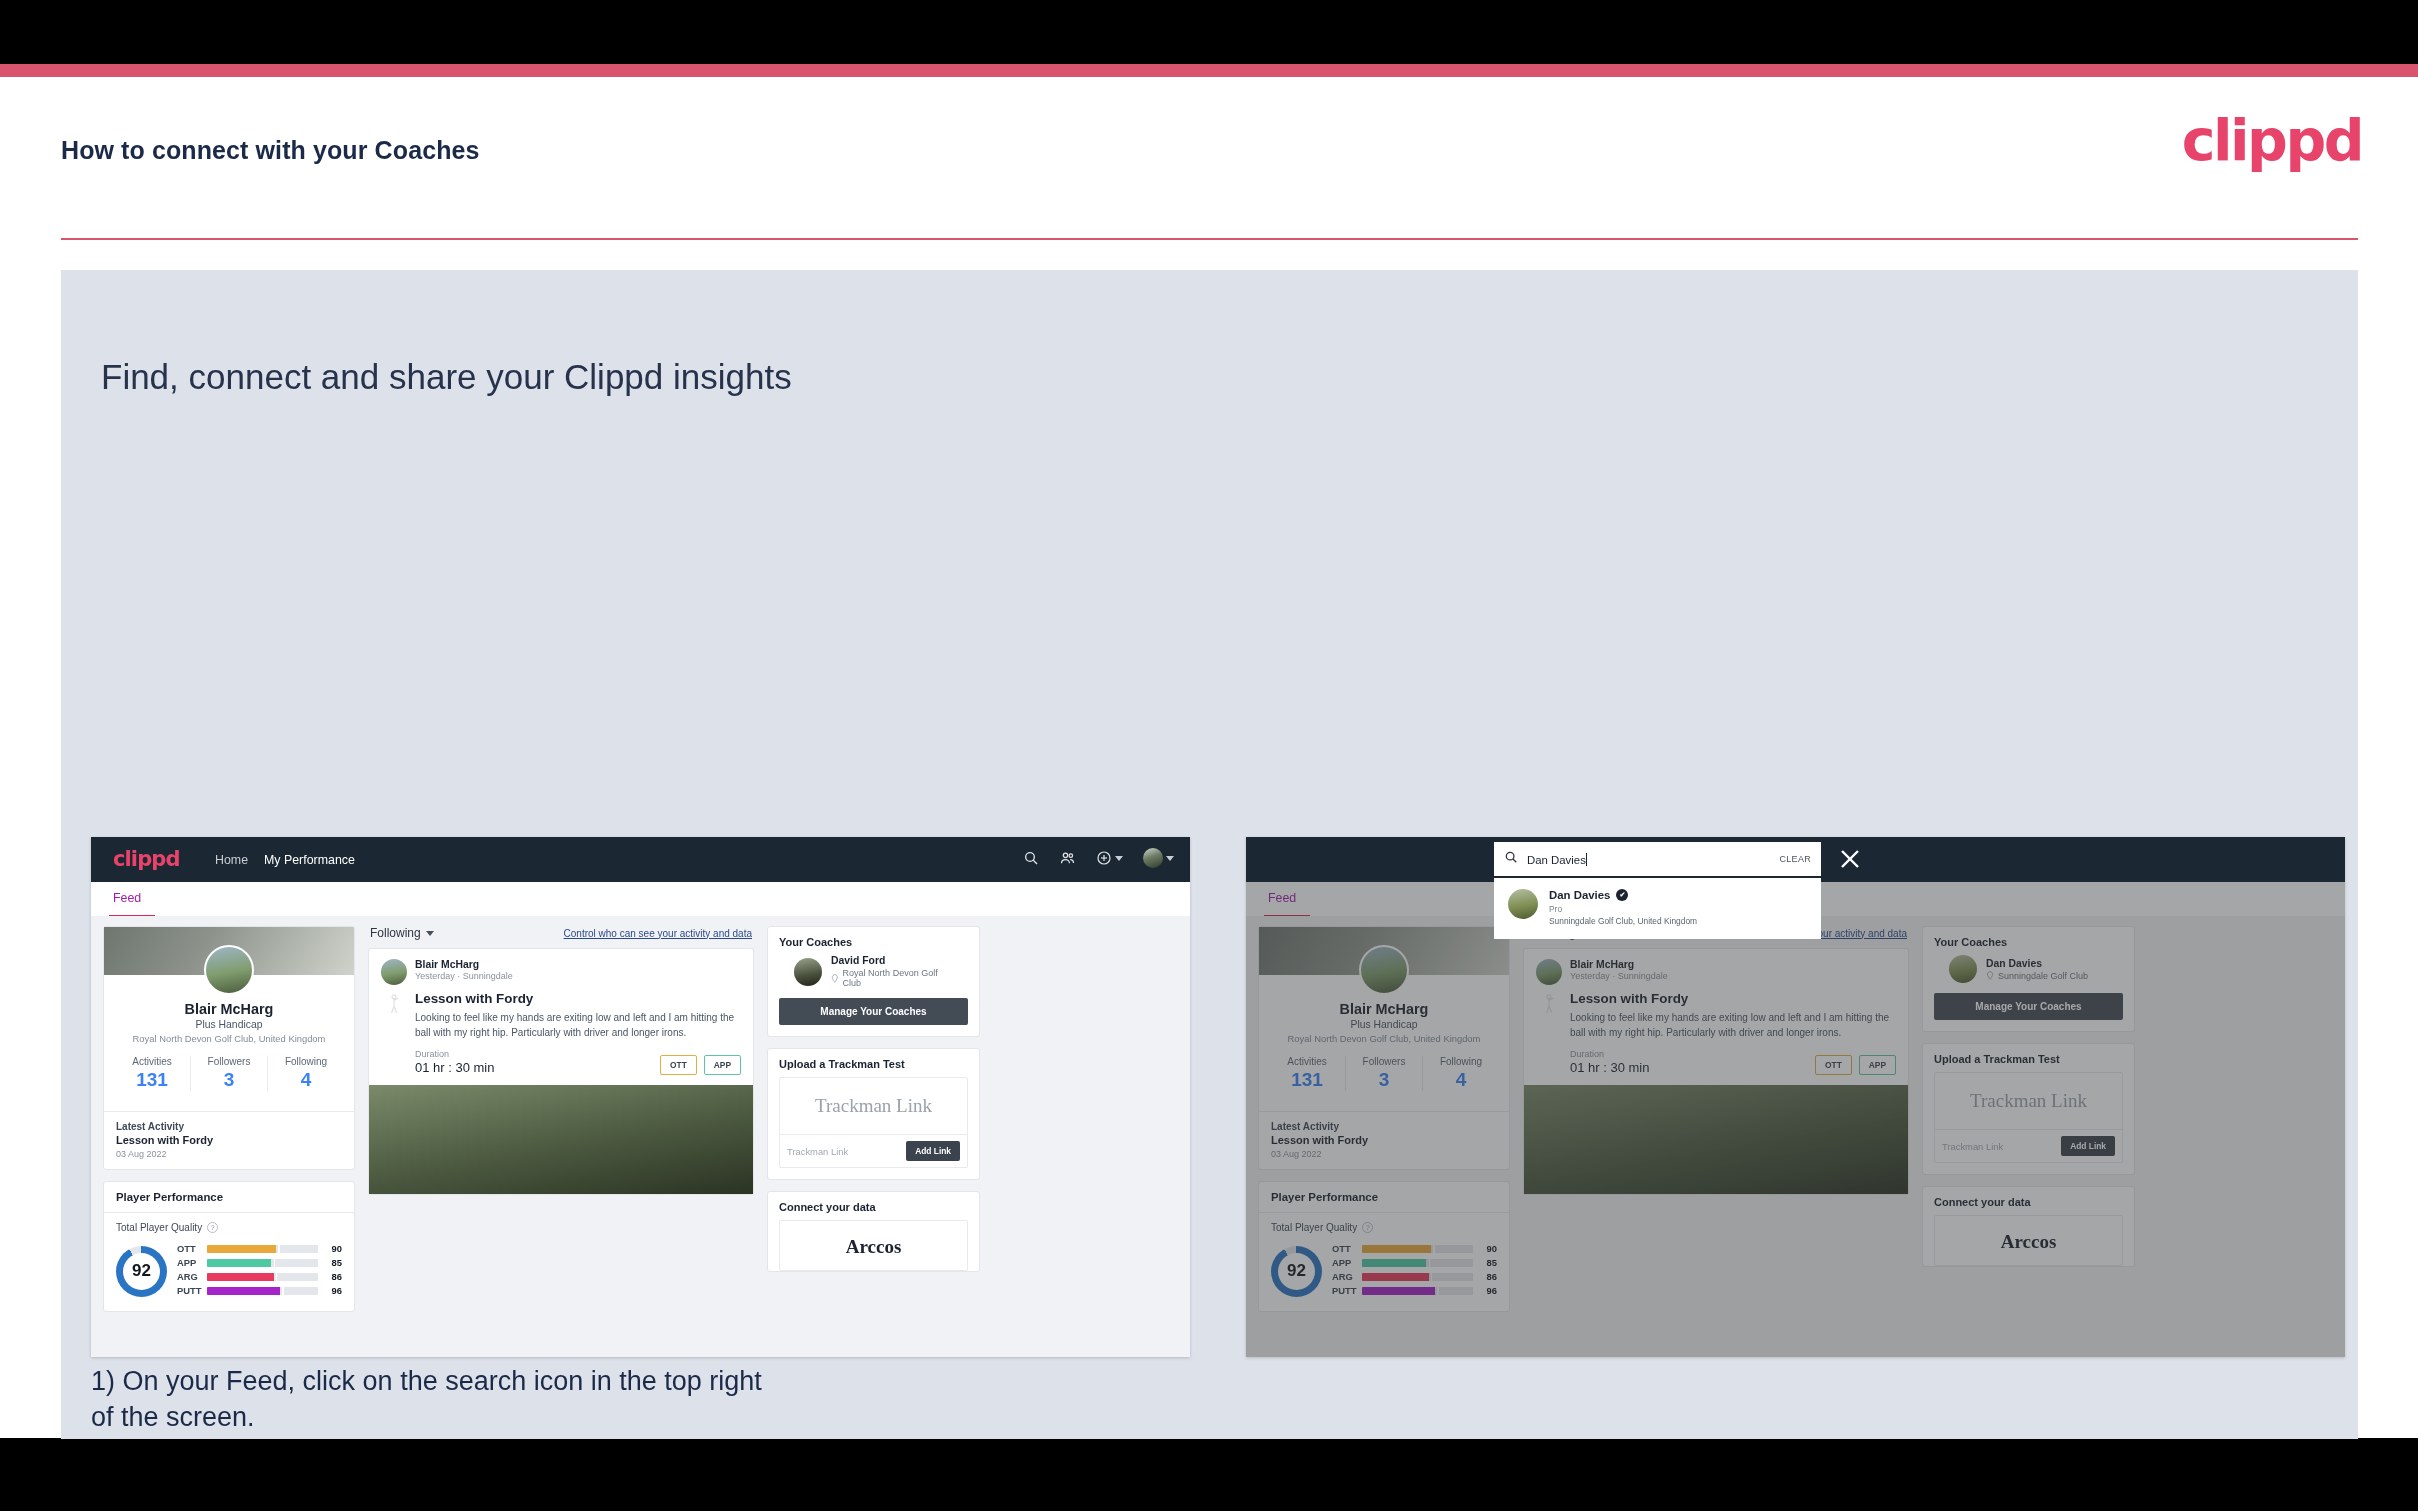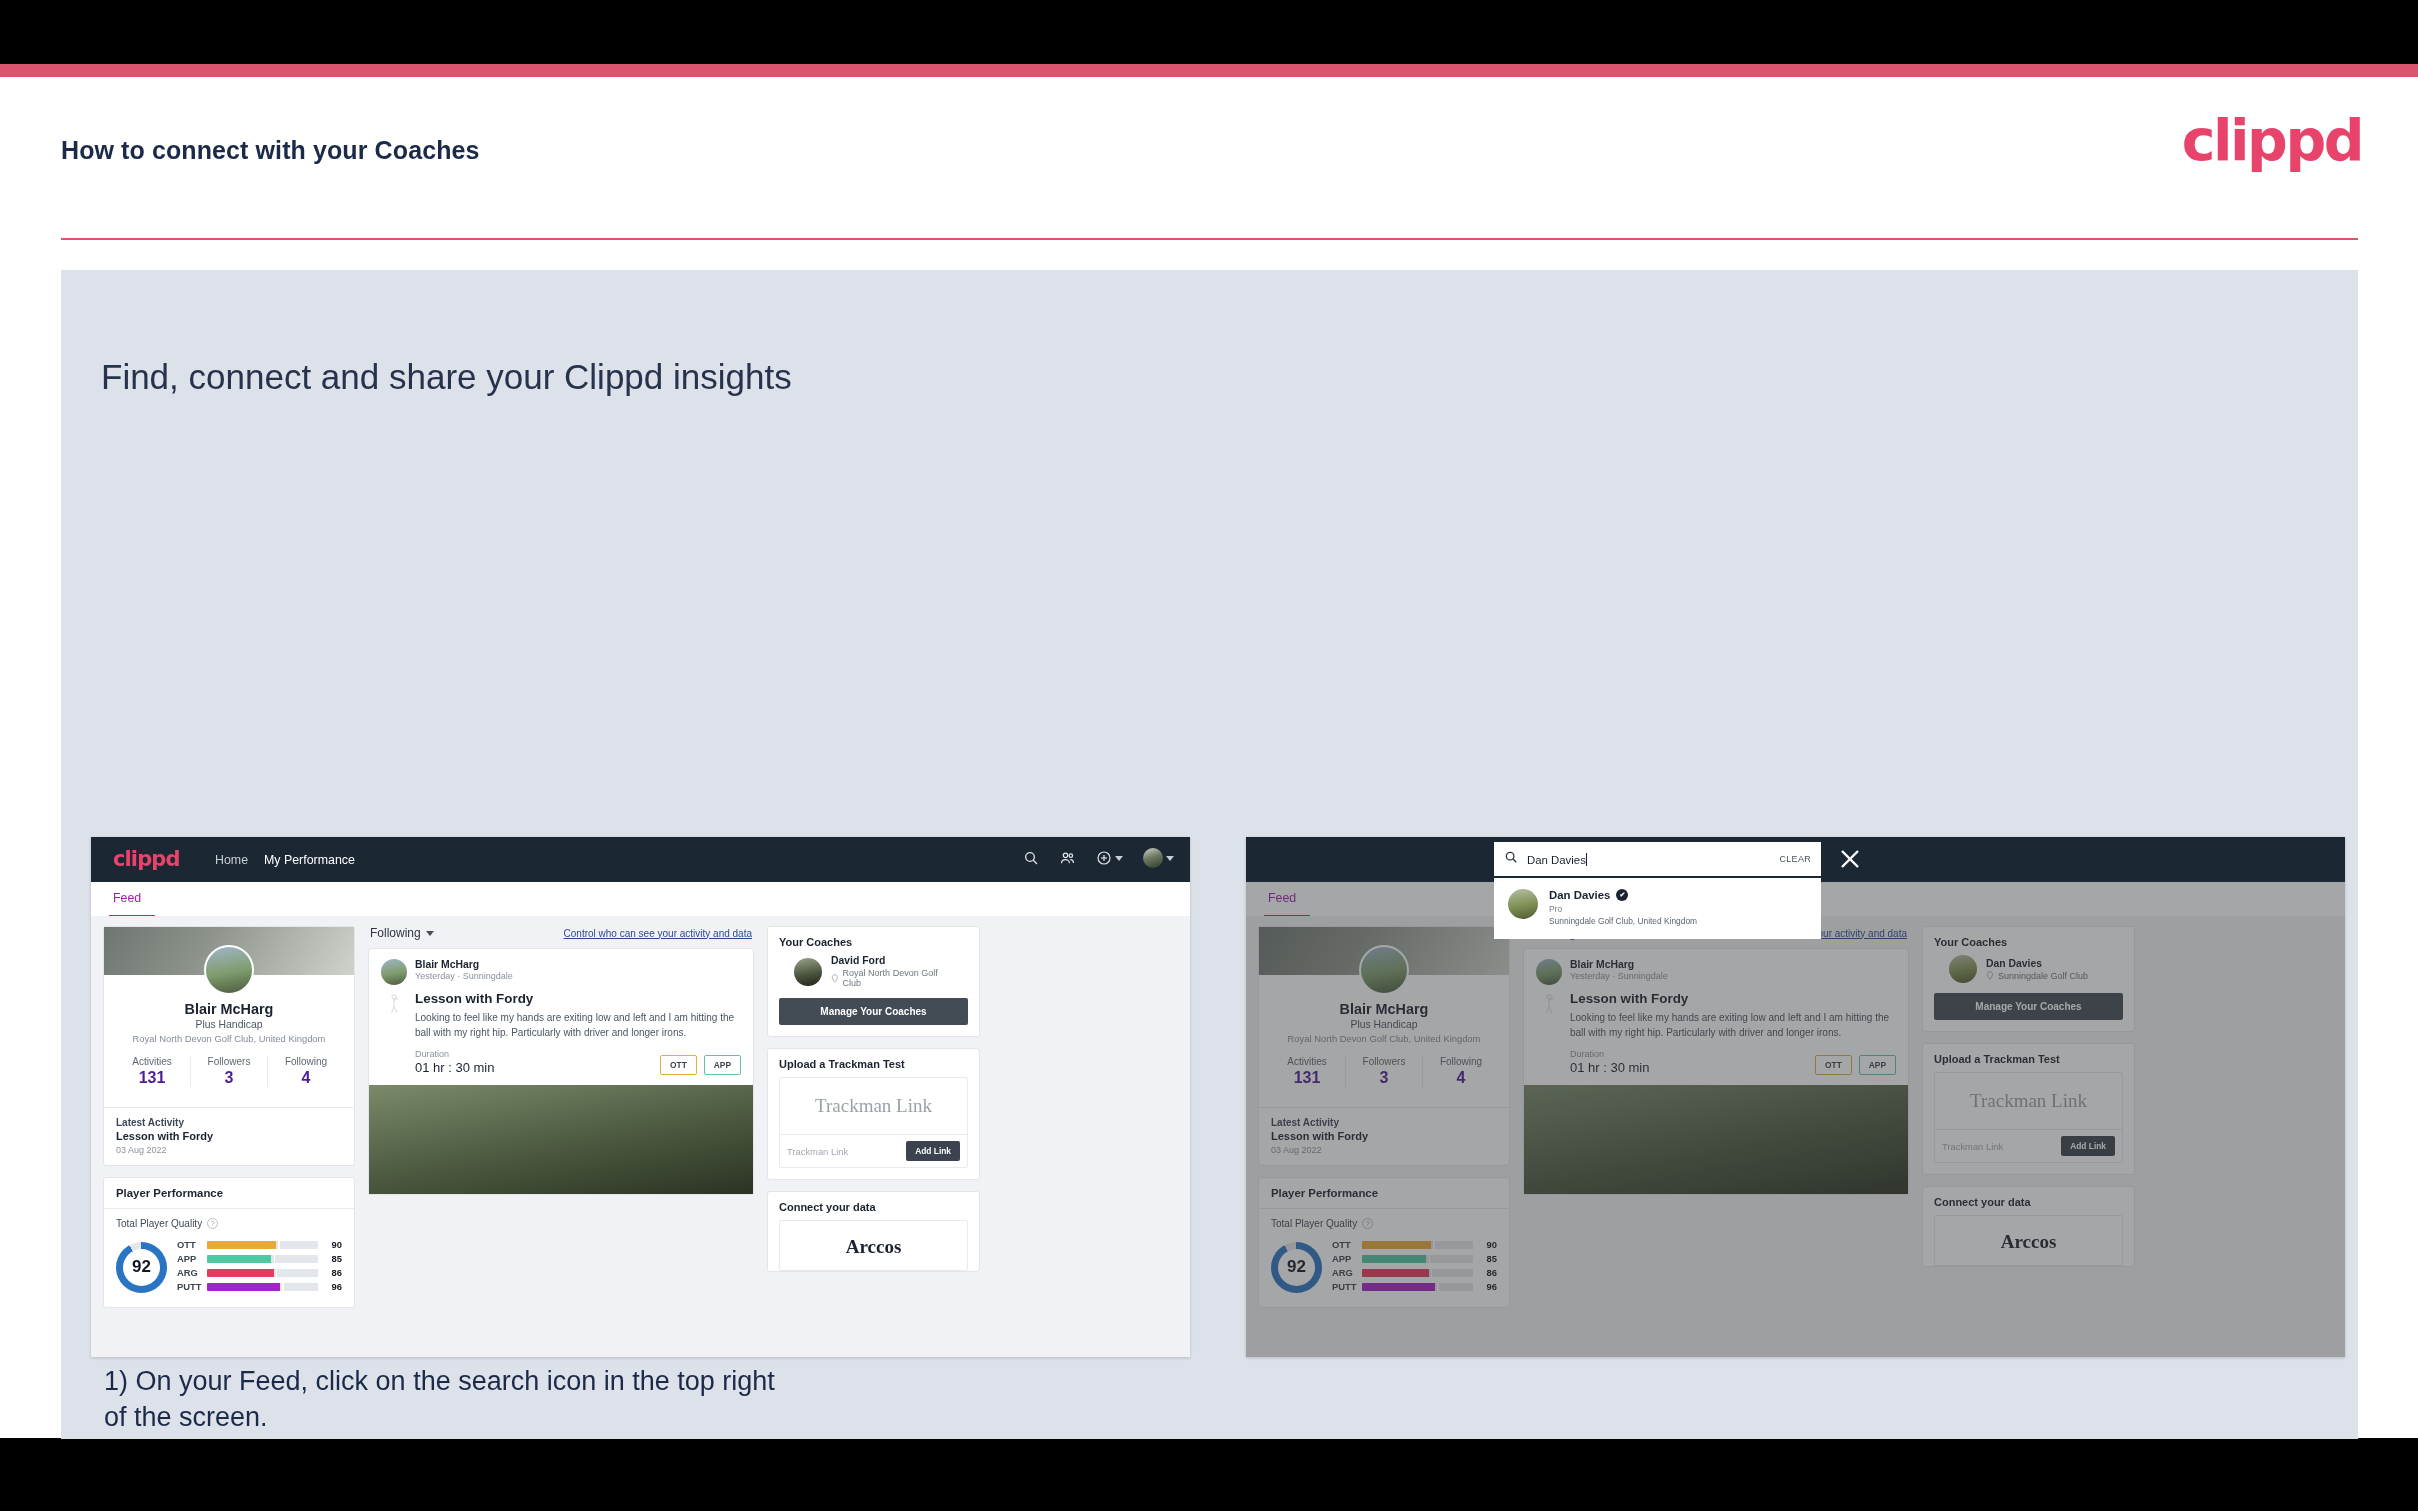--- a/index.html
+++ b/index.html
@@ -77,21 +77,21 @@
               width:50px;height:50px;border-radius:50%;border:2px solid #fff;
               background:linear-gradient(170deg,#9fb6c9 0%,#7f9c6d 55%,#4a5b3d 100%); }
   .prof-body { padding:26px 10px 10px; text-align:center; }
   .prof-name { font-size:14.4px; font-weight:700; color:#1b2230; }
   .prof-sub  { font-size:10.4px; color:#4a5563; margin-top:2px; }
   .prof-club { font-size:9.4px; color:#838c99; margin-top:3px; }
   .stats { display:flex; margin-top:12px; }
   .stat { flex:1; }
   .stat + .stat { border-left:1px solid #e8eaee; }
   .stat .lab { font-size:10px; color:#5d6773; }
-  .stat .val { font-size:16px; font-weight:700; color:#4c1d95; margin-top:2px; }
+  .stat .val { font-size:19px; font-weight:700; color:#3b82f6; margin-top:2px; }
   .prof-latest { border-top:1px solid #e8eaee; margin-top:10px; padding:9px 12px 10px; text-align:left; }
   .latest-lab { font-size:10px; color:#3e4856; font-weight:600; }
   .latest-title { font-size:11px; font-weight:700; color:#1b2230; margin-top:2px; }
   .latest-date { font-size:9px; color:#8b929c; margin-top:3px; }
 
   .perf-card { margin-top:11px; }
   .perf-head { font-size:11.4px; font-weight:700; color:#1b2230; padding:9px 12px; border-bottom:1px solid #e8eaee; }
   .perf-body { padding:9px 12px 12px; }
   .tpq-lab { font-size:10px; color:#3e4856; display:flex; align-items:center; gap:5px; }
   .q-ico { width:11px;height:11px;border:1px solid #b9bec6;border-radius:50%;
@@ -169,21 +169,21 @@
               padding:11px 14px 13px; display:flex; gap:11px; align-items:flex-start; }
   .res-ava { width:30px;height:30px;border-radius:50%;flex:none;
              background:linear-gradient(170deg,#b6bfa4 0%,#7f8f54 55%,#4e5a2f 100%); }
   .res-name { font-size:11.4px; font-weight:700; color:#1b2230; display:flex; align-items:center; gap:6px; }
   .res-badge { width:12px;height:12px;border-radius:50%;background:#1b2230;display:flex;
                align-items:center;justify-content:center;color:#fff;font-size:7px; }
   .res-role { font-size:8.4px; color:#7b838e; margin-top:3px; }
   .res-club { font-size:8.4px; color:#5c646f; margin-top:2px; }
 
   
-  .cap { position:absolute; font-size:27px; line-height:1.33; color:#1b2a49;margin-left:13px; }
+  .cap { position:absolute; font-size:27px; line-height:1.33; color:#1b2a49; }
   .cap.one { left:30px; top:1094px; width:693px; }
   .cap.two { left:1185px; top:1089px; width:693px; }
 
   
   .copyright { position:absolute; left:61px; top:1394px; font-size:16px; color:#9aa3ae; }
 
   
   .bot-black { position:absolute; left:0; top:1439px; width:2419px; height:73px; background:#000; }
 </style>
 </head>

